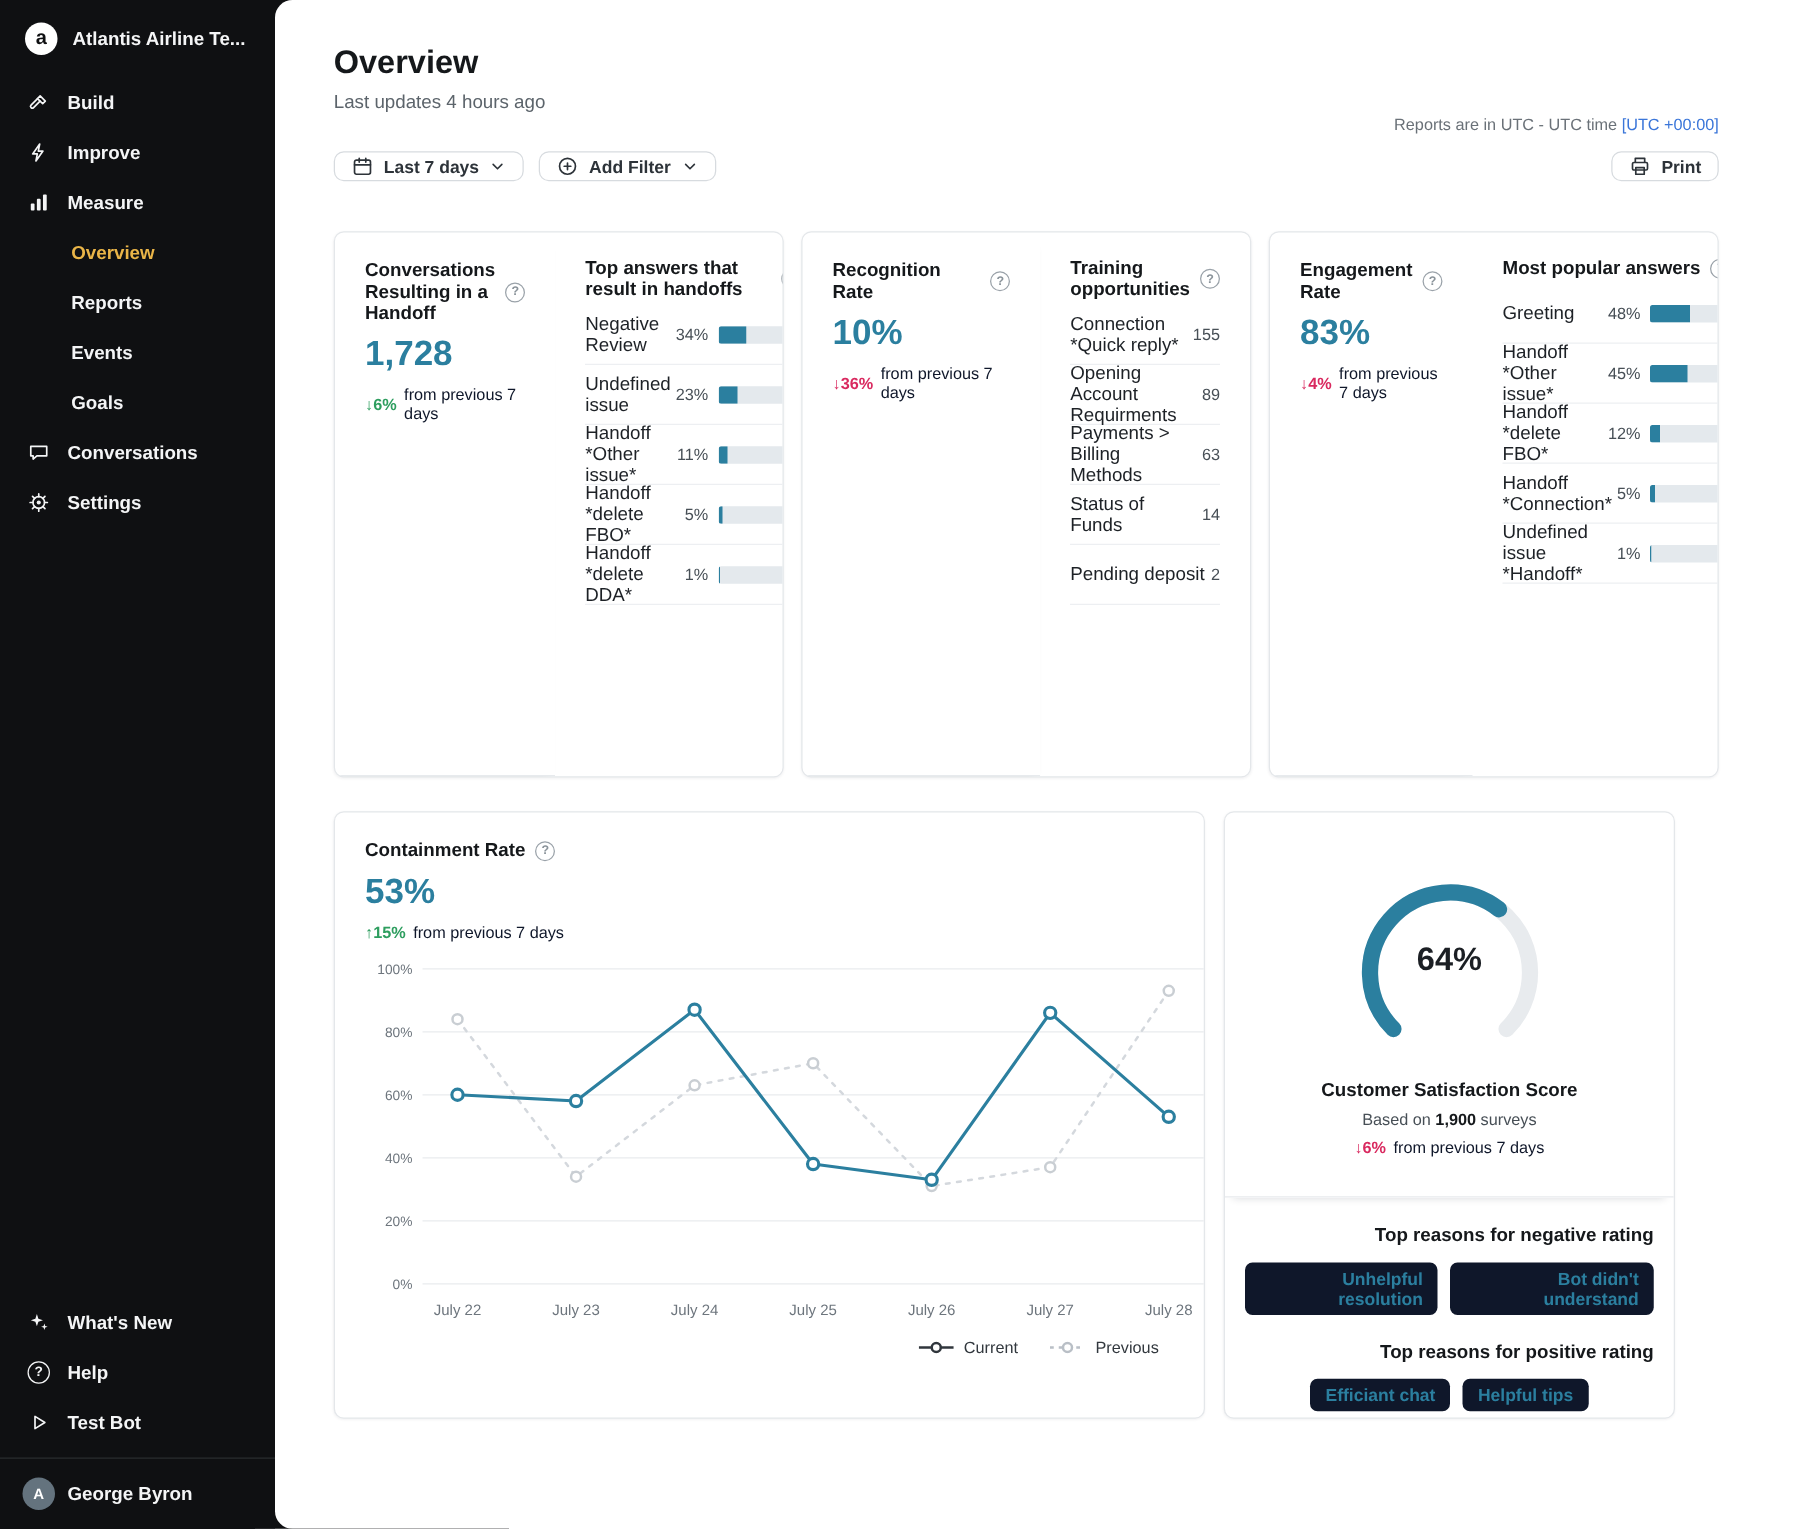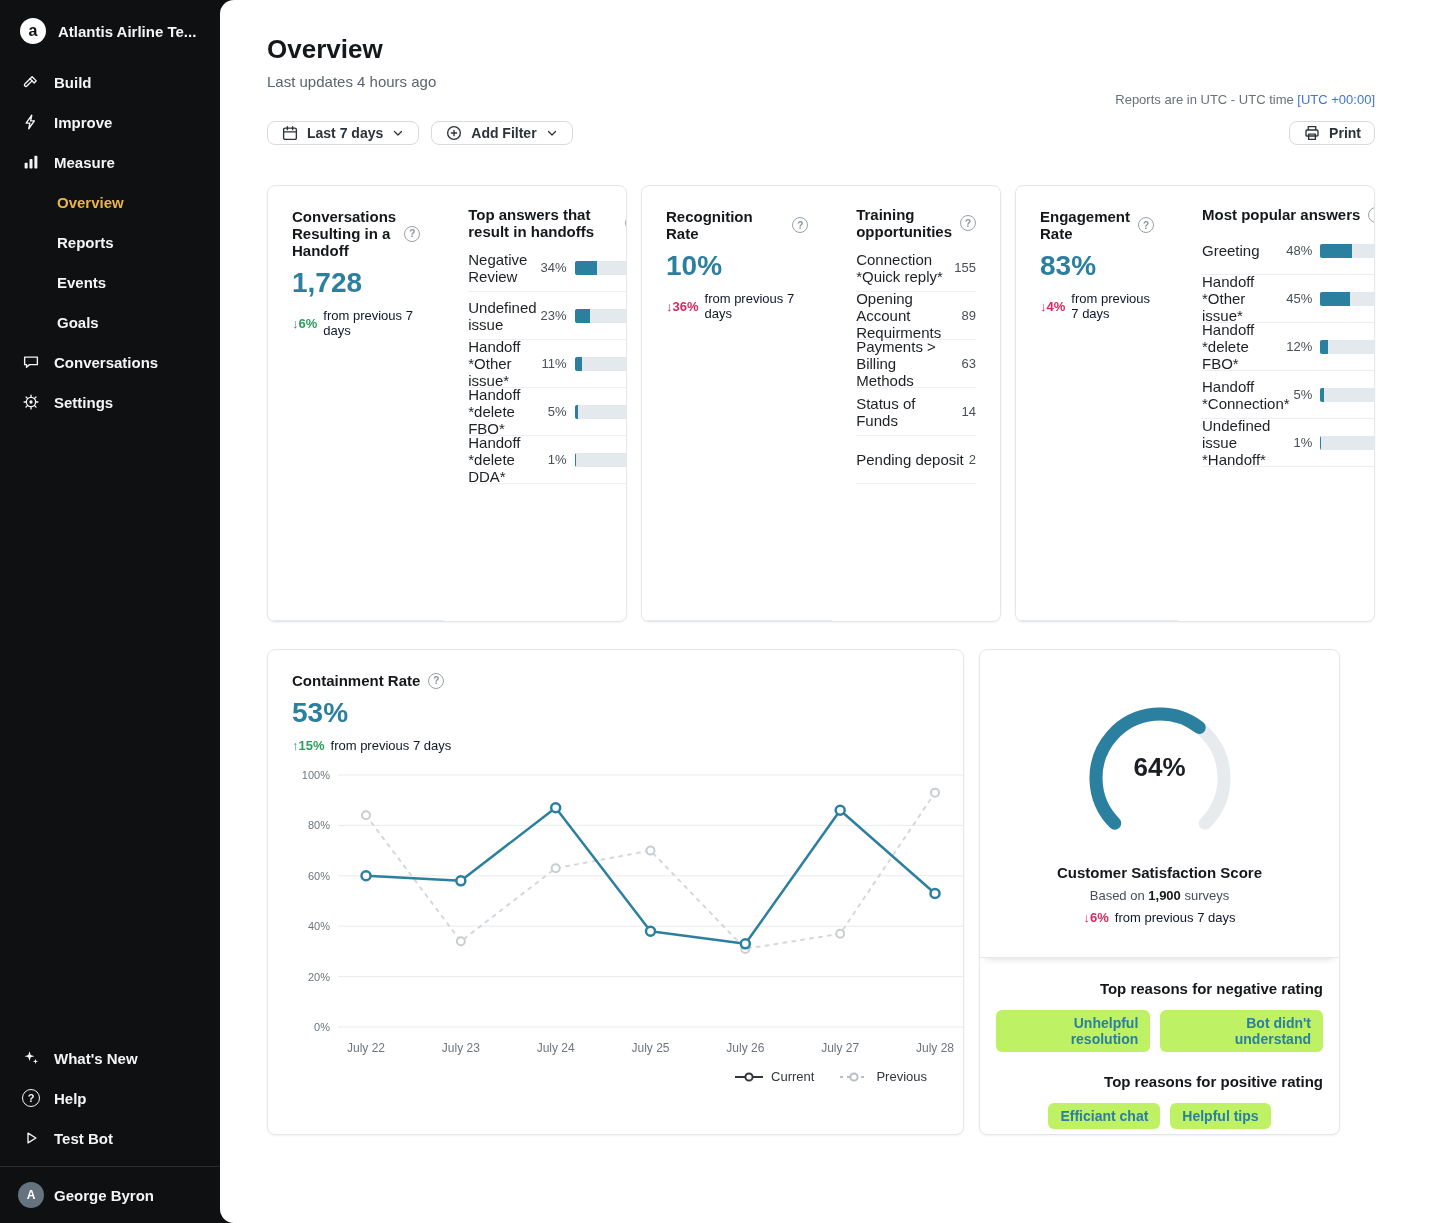--- a/index.html
+++ b/index.html
@@ -72,21 +72,21 @@
   .csat-top{padding:50px 24px 32px;text-align:center;border-bottom:1px solid #e7eaed;box-shadow:0 6px 7px -6px rgba(16,24,40,.20);position:relative;z-index:1}
   .gauge-wrap{position:relative;width:170px;height:150px;margin:0 auto}
   .gauge-label{position:absolute;left:0;right:0;top:52px;text-align:center;font-size:26px;font-weight:700;color:#1b1f24}
   .csat-title{font-size:15px;font-weight:700;margin-top:14px}
   .csat-based{font-size:13px;color:#474f56;margin-top:7px}
   .csat-based b{color:#15181b}
   .csat-delta{display:flex;justify-content:center;align-items:center;gap:6px;font-size:13px;margin-top:7px}
   .csat-bottom{padding:22px 16px;text-align:right}
   .reason-title{font-size:15px;font-weight:700}
   .tags{display:flex;justify-content:center;gap:10px;margin:13px 0 21px}
-  .tag{background:#bef264;color:var(--teal,#2b7f9f);font-size:14px;font-weight:700;padding:5px 12px;border-radius:6px}
+  .tag{background:#0f172a;color:var(--teal,#2b7f9f);font-size:14px;font-weight:700;padding:5px 12px;border-radius:6px}
 </style>
 </head>
 <body>
 
 <div class="app">
 
   <aside class="sidebar">
     <div class="ws-row">
       <span class="logo"></span>
       <span class="ws-name">Atlantis Airline Te...</span>

